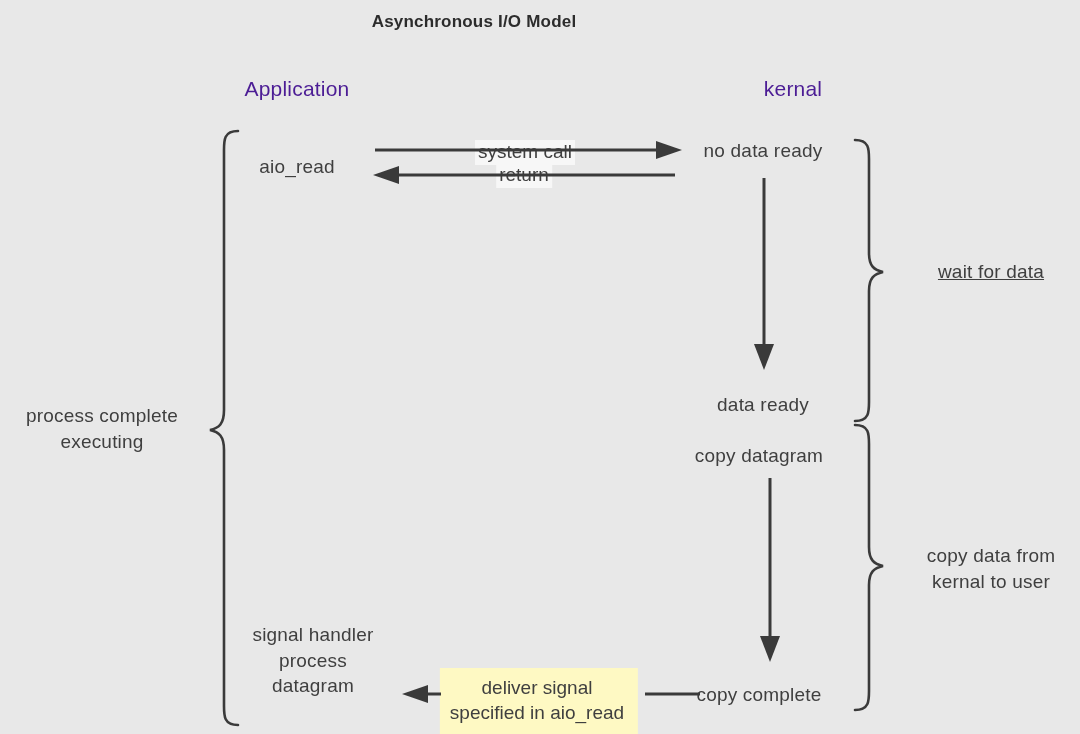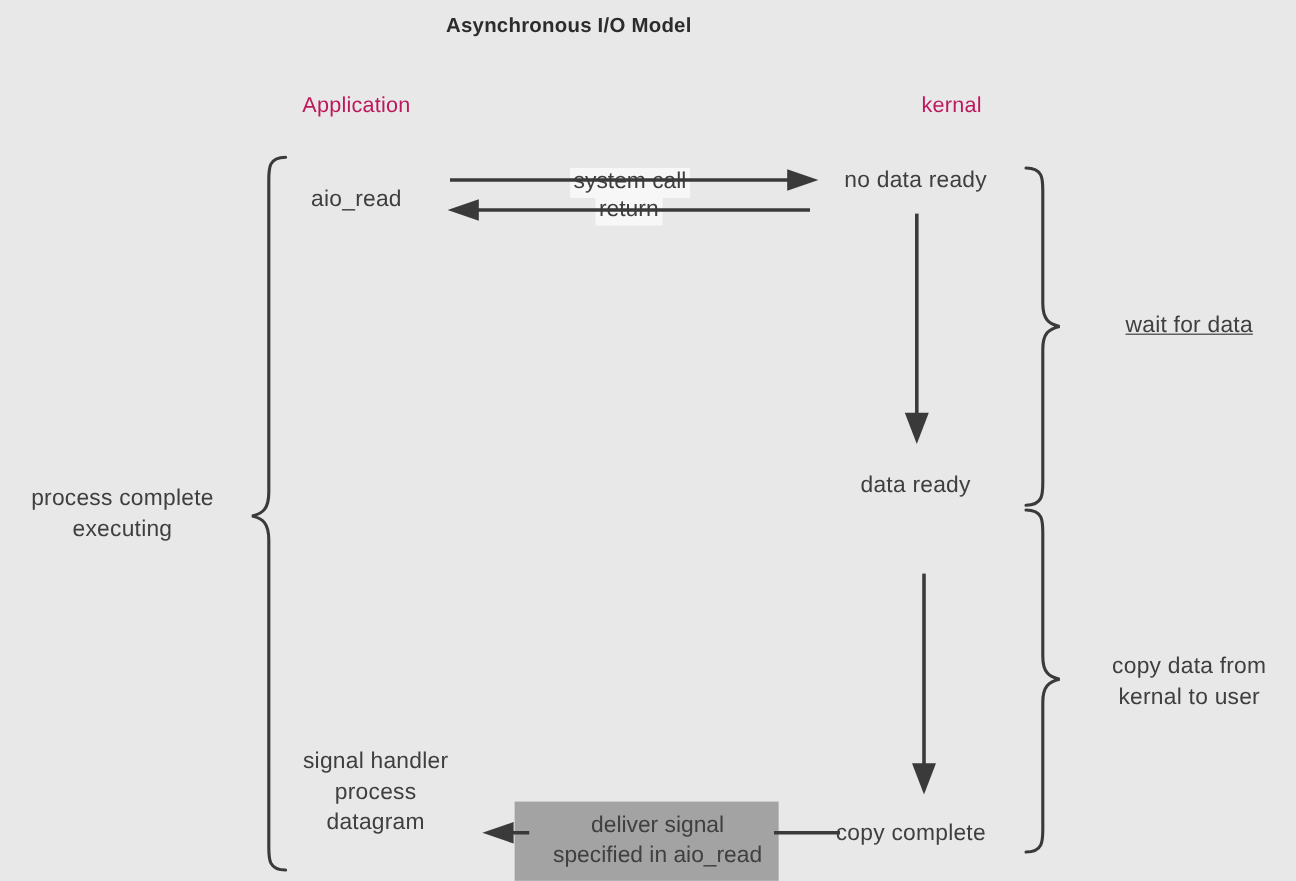--- a/index.html
+++ b/index.html
@@ -35,37 +35,37 @@
     position: absolute;
     top: 12px;
     left: 50%;
     transform: translateX(-50%);
     font-size: 17px;
     font-weight: bold;
     color: #2c2c2c;
     letter-spacing: 0.2px;
   }
   .col-head {
-    font-size: 18px;
-    color: #be185d;
+    font-size: 21px;
+    color: #4c1d95;
   }
   .edge-label {
     position: absolute;
     background: #f7f7f7;
     padding: 0 3px;
     font-size: 19px;
     color: #3f3f3f;
     text-align: center;
     transform: translateX(-50%);
     white-space: pre;
     line-height: 1.3;
   }
   .edge-label.boxed {
-    background: #a3a3a3;
-    padding: 8px 14px 9px 32px;
+    background: #fef9c3;
+    padding: 8px 14px 9px 10px;
   }
   svg.overlay {
     position: absolute;
     top: 0;
     left: 0;
     width: 1080px;
     height: 734px;
     pointer-events: none;
   }
   svg.overlay .stroke {
@@ -94,20 +94,21 @@
   <div class="lbl col-head center" style="left:793px; top:75px;text-align:center;">kernal</div>
 
   <div class="lbl center" style="left:297px; top:154px;">aio_read</div>
 
   <div class="lbl center" style="left:313px; top:622px;">signal handler
 process
 datagram</div>
 
   <div class="lbl center" style="left:763px; top:138px;text-align:right;">no data ready</div>
   <div class="lbl center" style="left:763px; top:392px;">data ready</div>
+  <div class="lbl center" style="left:759px; top:443px;">copy datagram</div>
   <div class="lbl center" style="left:759px; top:682px;">copy complete</div>
 
   <div class="edge-label" style="left:525px; top:140px;">system call</div>
   <div class="edge-label" style="left:524px; top:163px;">return</div>
   <div class="edge-label boxed" style="left:539px; top:668px;">deliver signal
 specified in aio_read</div>
 
   <div class="lbl center" style="left:102px; top:403px;">process complete
 executing</div>
   <div class="lbl center" style="left:991px; top:259px;text-decoration:underline;">wait for data</div>

